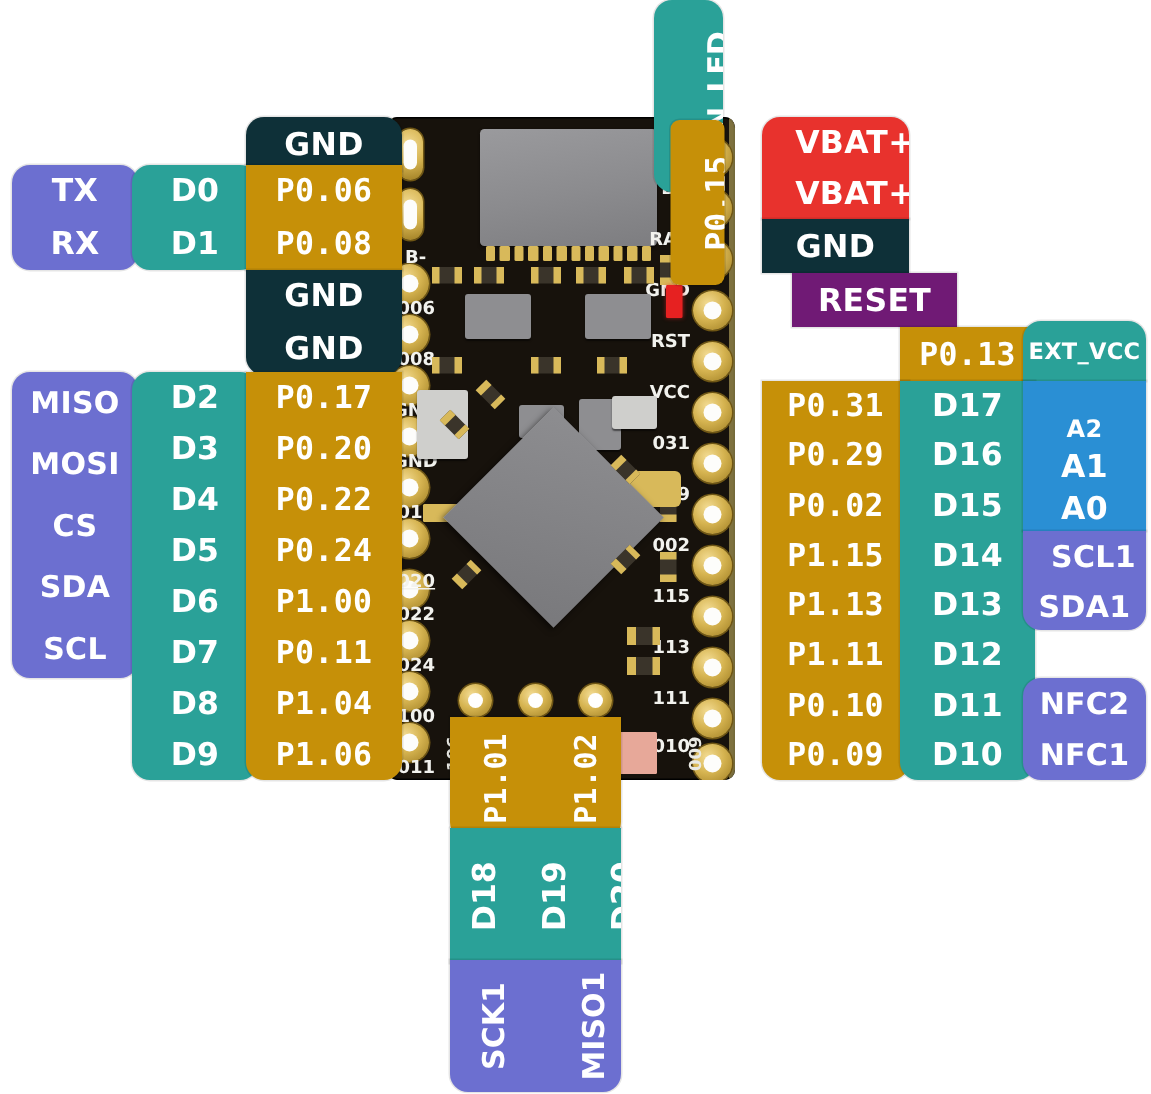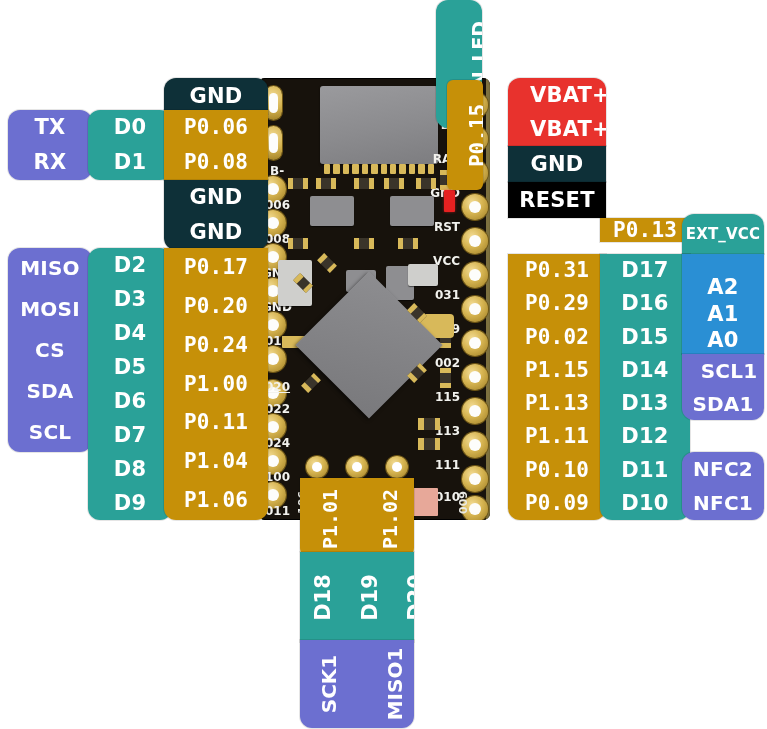--- a/index.html
+++ b/index.html
@@ -274,42 +274,43 @@
     <div class="cell" style="font-size:21px;">D5</div>
     <div class="cell" style="font-size:21px;">D6</div>
     <div class="cell" style="font-size:21px;">D7</div>
     <div class="cell" style="font-size:21px;">D8</div>
     <div class="cell" style="font-size:21px;">D9</div>
   </div>
 
   <div class="pill" style="left:164px;top:248px;width:104px;height:272px;background:#C69008;border-top-left-radius:0;border-top-right-radius:0;">
     <div class="cell mono" style="font-size:21px;">P0.17</div>
     <div class="cell mono" style="font-size:21px;">P0.20</div>
+    <div class="cell mono" style="font-size:21px;">P0.22</div>
     <div class="cell mono" style="font-size:21px;">P0.24</div>
     <div class="cell mono" style="font-size:21px;">P1.00</div>
     <div class="cell mono" style="font-size:21px;">P0.11</div>
     <div class="cell mono" style="font-size:21px;">P1.04</div>
     <div class="cell mono" style="font-size:21px;">P1.06</div>
   </div>
 
   <div class="pill" style="left:508px;top:78px;width:98px;height:68px;background:#E8322D;border-bottom-left-radius:0;border-bottom-right-radius:0;padding-left:26px;">
     <div class="cell" style="font-size:21px;">VBAT+</div>
     <div class="cell" style="font-size:21px;">VBAT+</div>
   </div>
 
   <div class="pill" style="left:508px;top:146px;width:98px;height:36px;background:#0E3038;border-radius:0;">
     <div class="cell" style="font-size:21px;">GND</div>
   </div>
 
-  <div class="pill" style="left:508px;top:182px;width:98px;height:36px;background:#000000;border-radius:0;">
+  <div class="pill" style="left:528px;top:182px;width:110px;height:36px;background:#701a75;border-radius:0;">
     <div class="cell" style="font-size:21px;">RESET</div>
   </div>
 
 
-  <div class="pill" style="left:600px;top:218px;width:90px;height:24px;background:#C69008;border-radius:0;">
+  <div class="pill" style="left:600px;top:218px;width:90px;height:36px;background:#C69008;border-radius:0;">
     <div class="cell mono" style="font-size:21px;">P0.13</div>
   </div>
 
   <div class="pill" style="left:682px;top:214px;width:82px;height:40px;background:#2AA198;border-bottom-left-radius:0;border-bottom-right-radius:0;">
     <div class="cell" style="font-size:15px;">EXT_VCC</div>
   </div>
 
   <div class="pill" style="left:508px;top:254px;width:98px;height:266px;background:#C69008;border-top-left-radius:0;border-top-right-radius:0;">
     <div class="cell mono" style="font-size:21px;">P0.31</div>
     <div class="cell mono" style="font-size:21px;">P0.29</div>
@@ -326,21 +327,21 @@
     <div class="cell" style="font-size:21px;">D16</div>
     <div class="cell" style="font-size:21px;">D15</div>
     <div class="cell" style="font-size:21px;">D14</div>
     <div class="cell" style="font-size:21px;">D13</div>
     <div class="cell" style="font-size:21px;">D12</div>
     <div class="cell" style="font-size:21px;">D11</div>
     <div class="cell" style="font-size:21px;">D10</div>
   </div>
 
   <div class="pill" style="left:682px;top:254px;width:82px;height:100px;background:#2A8FD4;border-radius:0;">
-    <div class="cell" style="font-size:21px;margin-top:20px;">A2</div>
+    <div class="cell" style="font-size:16px;margin-top:20px;">A2</div>
     <div class="cell" style="font-size:21px;">A1</div>
     <div class="cell" style="font-size:21px;">A0</div>
   </div>
 
   <div class="pill" style="left:682px;top:354px;width:82px;height:66px;background:#6C6FD0;border-top-left-radius:0;border-top-right-radius:0;">
     <div class="cell" style="font-size:20px;padding-left:12px;">SCL1</div>
     <div class="cell" style="font-size:20px;">SDA1</div>
   </div>
 
   <div class="pill" style="left:682px;top:452px;width:82px;height:68px;background:#6C6FD0;">

